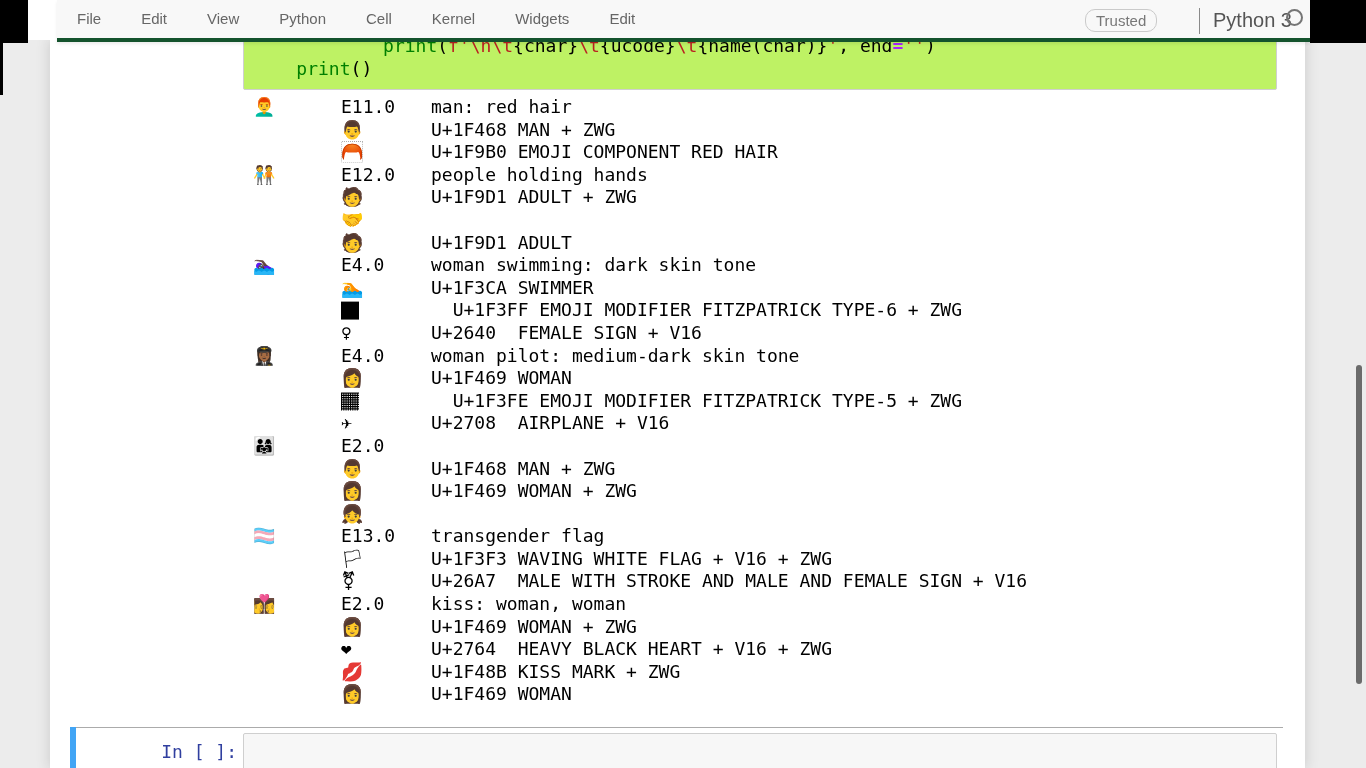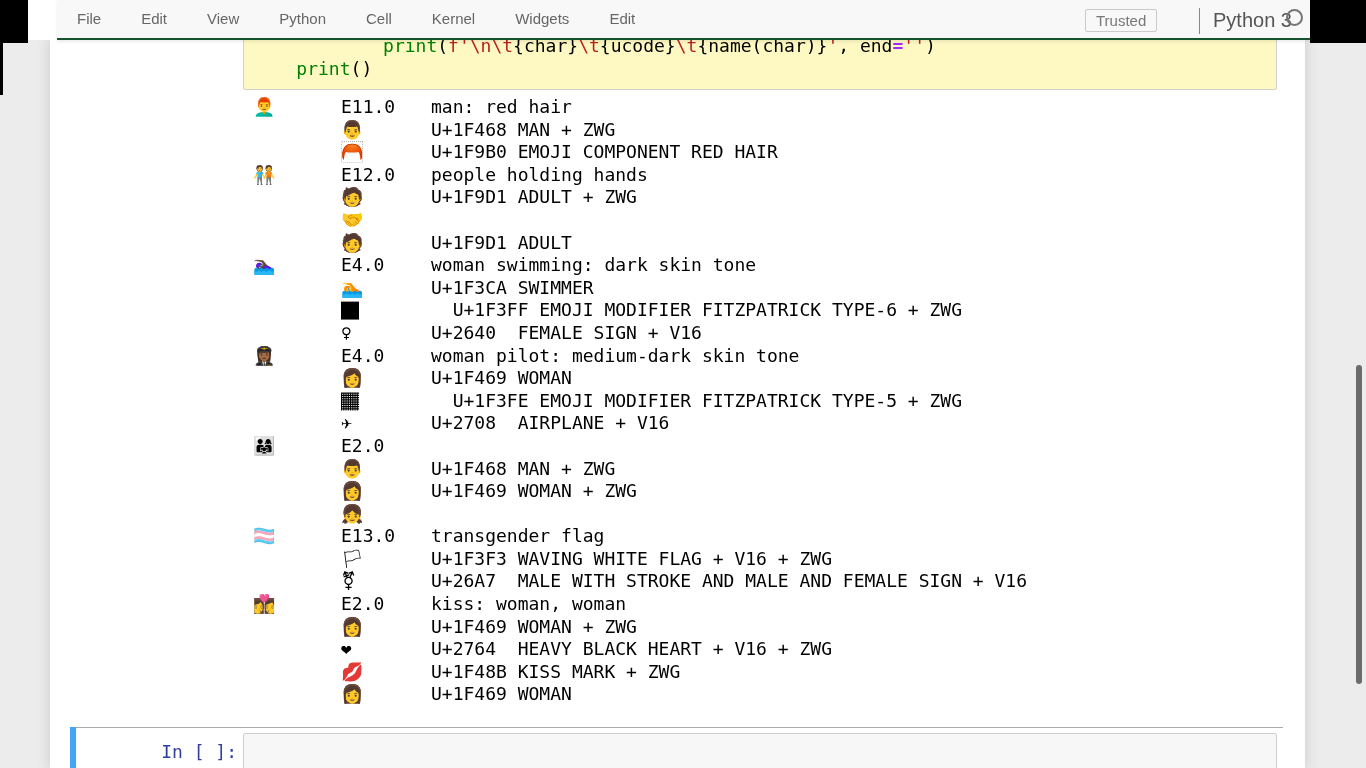--- a/index.html
+++ b/index.html
@@ -8,34 +8,34 @@
   
   .body-area{position:absolute;left:0;top:40px;right:0;bottom:0;background:var(--page-margin,#ececec);}
   .nb-container{position:absolute;left:50px;top:40px;width:1255px;bottom:0;background:#fff;box-shadow:0 0 12px 1px rgba(87,87,87,0.2);}
   .corner-black{position:absolute;top:0;height:43px;background:#000;z-index:60;}
   .corner-black.left{left:0;width:28px;}
   .corner-black.right{left:1310px;width:56px;}
   .edge-sliver{position:absolute;left:0;top:40px;width:3px;height:55px;background:#000;z-index:61;}
   .menu-underlay{position:absolute;left:28px;top:0;width:29px;height:40px;background:#fff;z-index:55;}
 
   .menubar{position:absolute;left:57px;top:0;width:1253px;height:38px;background:var(--menubar-bg,#f8f8f8);
-    border-bottom:2px solid #14532d;box-shadow:0 2px 3px rgba(0,0,0,0.08);z-index:56;display:flex;align-items:flex-start;}
+    border-bottom:4px solid #14532d;box-shadow:0 2px 3px rgba(0,0,0,0.08);z-index:56;display:flex;align-items:flex-start;}
   .menu-items{display:flex;align-items:center;height:100%;}
   .menu-item{padding:0 20px;font-size:15px;color:#666;line-height:38px;cursor:pointer;}
   .trusted-btn{position:absolute;left:1028px;top:9px;padding:2px 10px;font-size:15px;color:#777;
-    border:1px solid #cacaca;border-radius:2px;background:transparent;font-family:inherit;}
+    border:1px solid #cacaca;border-radius:10px;background:transparent;font-family:inherit;}
   .kernel-sep{position:absolute;left:1142px;top:8px;width:1px;height:26px;background:#8a8a8a;}
   .kernel-name{position:absolute;left:1156px;top:9px;font-size:20px;color:#555;}
   .kernel-circle{position:absolute;left:1229px;top:9px;width:13px;height:13px;border:2px solid #757575;border-radius:50%;}
 
   
   .mono{font-family:"DejaVu Sans Mono","Liberation Mono",monospace;font-size:18px;line-height:22.6px;color:#000;}
 
   
-  .top-input-box{position:absolute;left:243px;top:30px;width:1032px;height:58px;background:#fef9c3;
+  .top-input-box{position:absolute;left:243px;top:30px;width:1032px;height:58px;background:#bef264;
     border:1px solid #cfcfcf;border-radius:2px;z-index:10;}
   .code-lines{position:absolute;left:9px;top:4px;white-space:pre;}
   .tok-plain{color:#000;}
   .tok-builtin{color:var(--code-builtin,#008000);}
   .tok-string{color:var(--code-string,#BA2121);}
   .tok-op{color:var(--code-operator,#AA22FF);font-weight:bold;}
 
   
   .output-area{position:absolute;left:253px;top:96px;z-index:5;}
   .out-row{display:grid;grid-template-columns:88px 90px auto;white-space:pre;}

